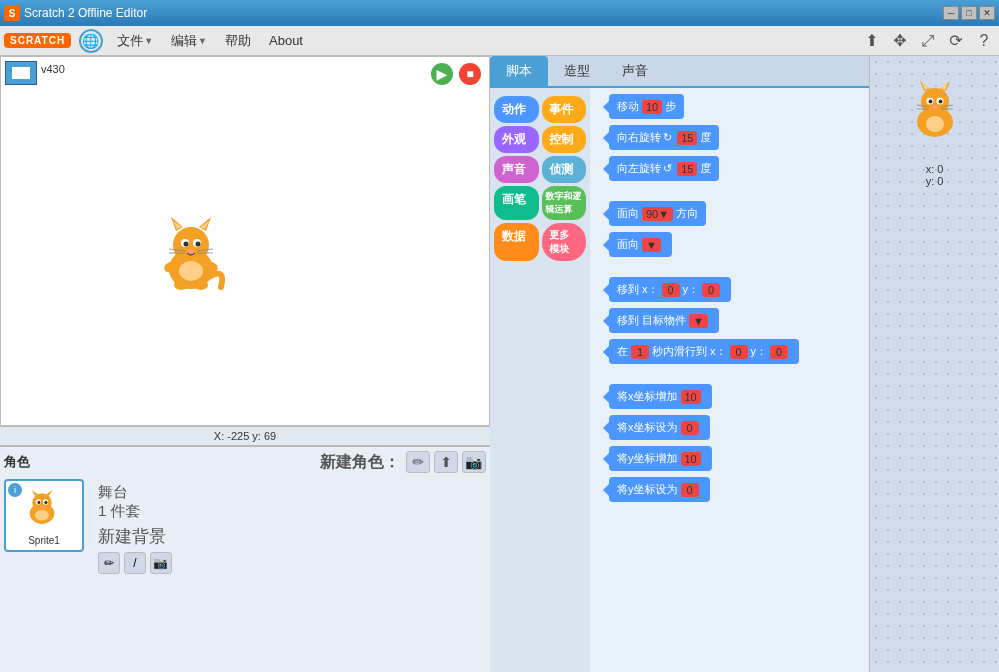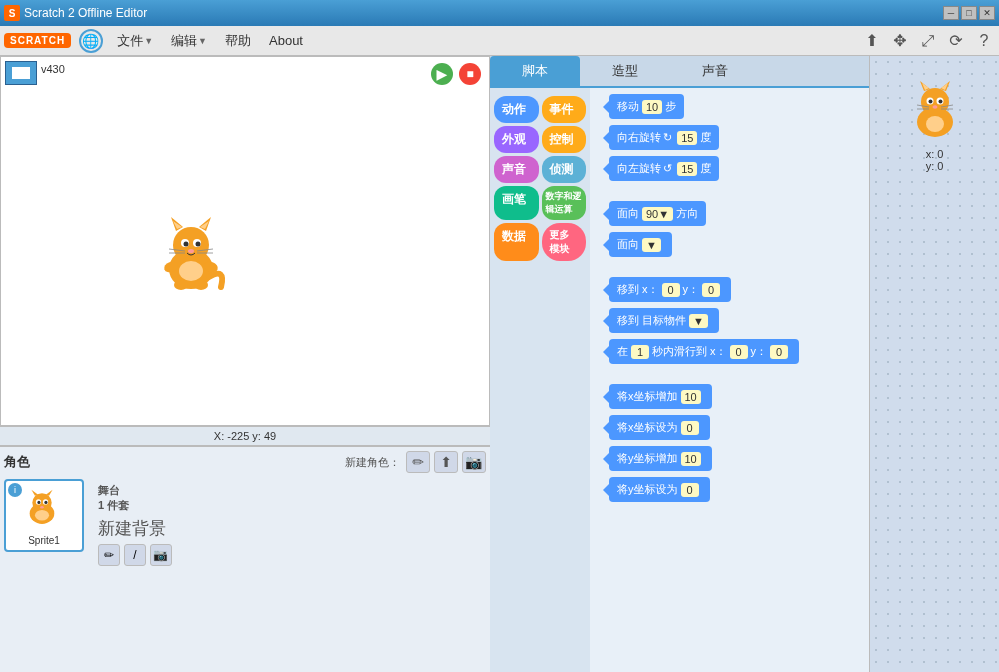--- a/index.html
+++ b/index.html
@@ -176,21 +176,21 @@
       border-top: 2px solid #bbb;
       padding: 4px;
     }
     .sprites-header {
       display: flex;
       align-items: center;
       justify-content: space-between;
       margin-bottom: 6px;
     }
     .sprites-label { font-size: 13px; font-weight: bold; color: #333; }
-    .new-sprite-label { font-size: 11px; color: #555; }
+    .new-sprite-label { font-size: 16px; color: #555; font-weight: bold; }
     .new-sprite-icons { display: flex; gap: 4px; }
     .sprite-icon-btn {
       width: 24px; height: 22px;
       display: flex; align-items: center; justify-content: center;
       cursor: pointer; font-size: 14px; color: #555;
       background: #d0d8e8; border: 1px solid #bbb; border-radius: 3px;
     }
 
     .sprites-list { display: flex; gap: 6px; align-items: flex-start; }
     .sprite-item {
@@ -228,21 +228,21 @@
       flex-direction: column;
     }
 
     
     #tabs {
       display: flex;
       background: #c8d8e8;
       border-bottom: 2px solid #4a9fd5;
     }
     .tab {
-      padding: 6px 32px;
+      padding: 6px 16px;
       cursor: pointer;
       font-size: 13px;
       color: #333;
       border-radius: 4px 4px 0 0;
     }
     .tab.active {
       background: #4a9fd5;
       color: white;
     }
 
@@ -318,21 +318,21 @@
       position: absolute;
       left: -6px; top: 50%;
       transform: translateY(-50%);
       width: 0; height: 0;
       border-top: 8px solid transparent;
       border-bottom: 8px solid transparent;
       border-right: 8px solid #4c97ff;
     }
     .block-input {
       display: inline-block;
-      background: #fef9c3;
+      background: #ef4444;
       color: #333;
       border-radius: 3px;
       padding: 1px 4px;
       margin: 0 3px;
       font-size: 11px;
       min-width: 18px;
       text-align: center;
     }
     .block-rotate-icon { margin: 0 2px; }
 
@@ -345,21 +345,21 @@
       flex-direction: column;
       align-items: center;
       padding: 8px;
     }
     .sprite-display-cat {
       width: 80px; height: 70px;
       margin-top: 10px;
     }
     .sprite-xy {
       font-size: 11px; color: #333;
-      margin-top: 4px;
+      margin-top: 19px;
       text-align: left;
     }
 
     
     #sprite-display {
       background-image: radial-gradient(circle, #b0c0d0 1px, transparent 1px);
       background-size: 12px 12px;
       background-color: #d0dcec;
     }
 
@@ -451,21 +451,21 @@
 
           <ellipse cx="40" cy="78" rx="7" ry="5" fill="#f4a024"></ellipse>
           <ellipse cx="60" cy="78" rx="7" ry="5" fill="#f4a024"></ellipse>
 
           <path d="M68,70 Q85,60 80,80" fill="none" stroke="#f4a024" stroke-width="6" stroke-linecap="round"></path>
         </svg>
       </div>
     </div>
 
     <div id="coords">
-      <span>X: -225 y: 49</span>
+      <span>X: -225 y: 69</span>
     </div>
 
     <div id="sprites-panel">
       <div class="sprites-header">
         <span class="sprites-label">角色</span>
         <div style="display:flex;align-items:center;gap:6px;">
           <span class="new-sprite-label">新建角色：</span>
           <div class="new-sprite-icons">
             <div class="sprite-icon-btn">✏</div>
             <div class="sprite-icon-btn">⬆</div>
@@ -491,21 +491,21 @@
                 <circle cx="34.5" cy="17.5" r="1.8" fill="#333"></circle>
                 <ellipse cx="30" cy="23" rx="2" ry="1.5" fill="#ff9999"></ellipse>
                 <ellipse cx="30" cy="32" rx="8" ry="6" fill="#ffcf8a"></ellipse>
               </svg>
             </div>
             <div class="sprite-name">Sprite1</div>
           </div>
         </div>
 
         <div style="padding:4px;">
-          <div style="font-size:11px;color:#555;font-weight:bold;">
+          <div style="font-size:15px;color:#555;">
             <span>舞台</span><br>
             <span>1 件套</span>
           </div>
           <div style="margin-top:4px;font-size:17px;color:#555;">
             <span>新建背景</span>
           </div>
           <div id="bg-controls">
             <div class="bg-icon-btn">✏</div>
             <div class="bg-icon-btn">/</div>
             <div class="bg-icon-btn">📷</div>

